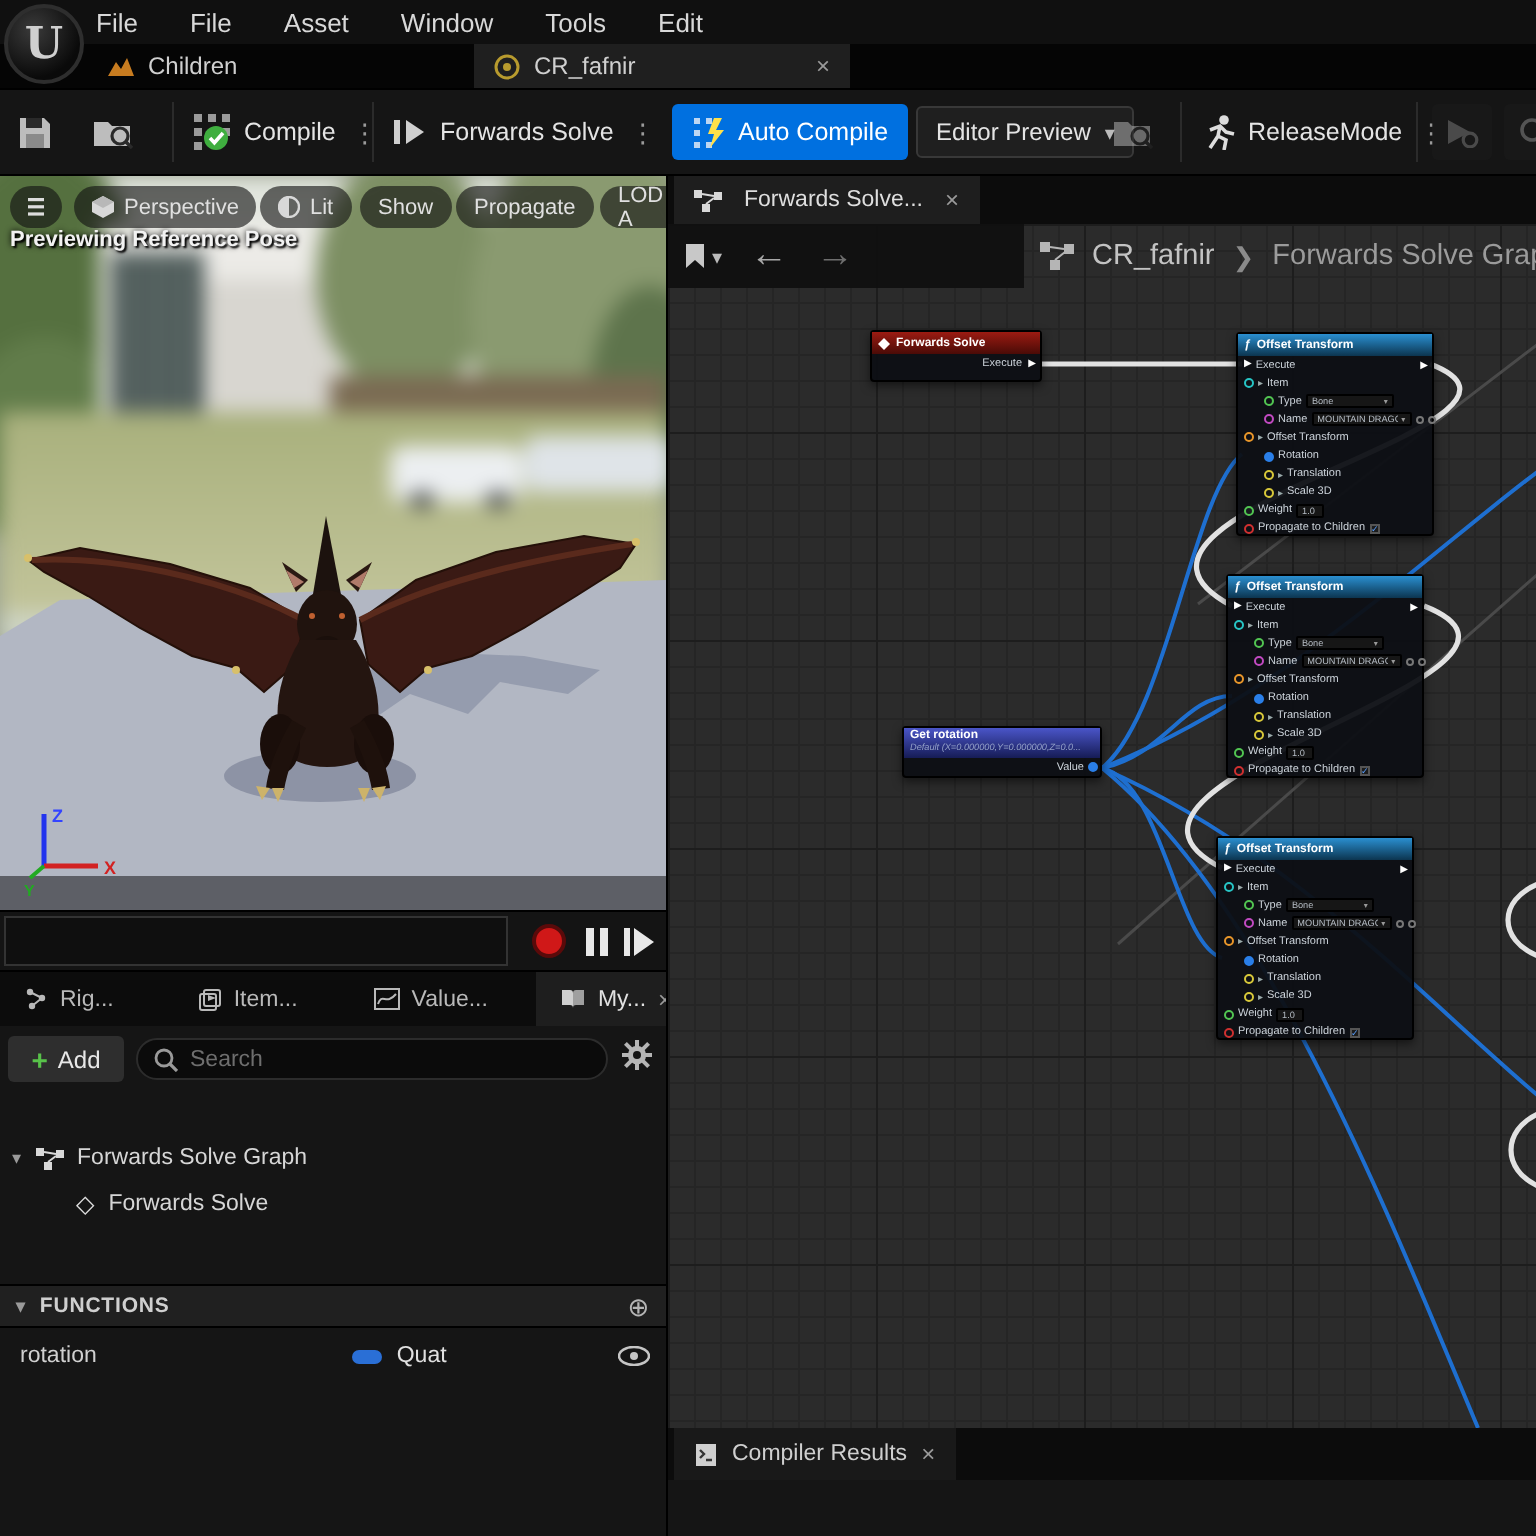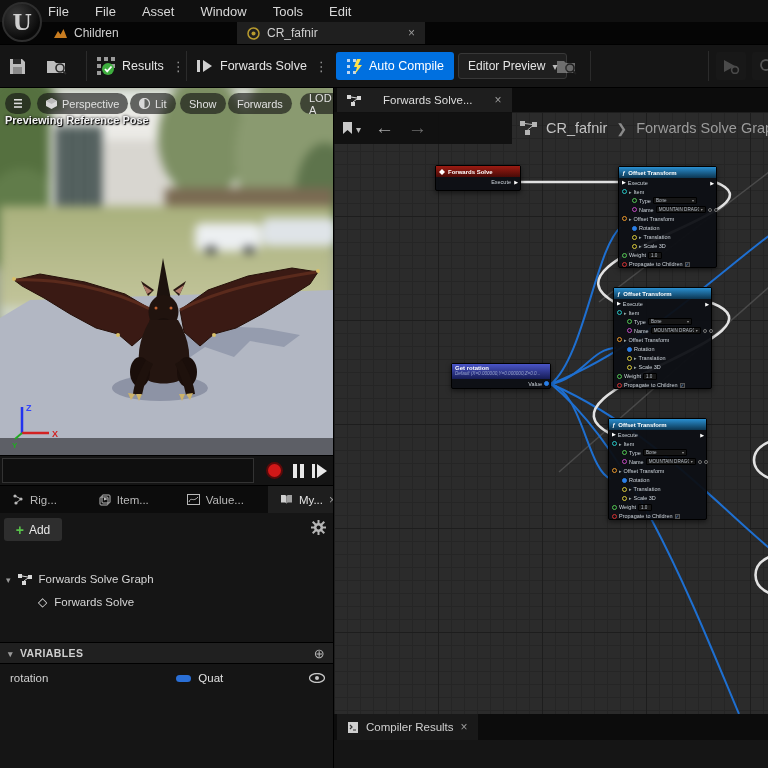--- a/index.html
+++ b/index.html
@@ -55,21 +55,21 @@
     display:flex;align-items:center;gap:7px;padding:0 8px;font-size:10.5px;font-weight:bold;color:#cfcfcf;letter-spacing:.4px}
   .oplus{position:absolute;right:8px;color:#b5b5b5;font-size:13px;font-weight:normal}
   .oplus::before{content:"⊕"}
   .tri::before{content:"▾";font-size:9px;color:#9a9a9a}
   .treerow{position:absolute;left:0;width:333px;height:22px;display:flex;align-items:center;gap:7px;font-size:11.5px;color:#d6d6d6}
   .varrow{position:absolute;left:0;width:333px;height:24px;display:flex;align-items:center;font-size:11.5px;color:#d0d0d0}
   .pillq{width:15px;height:7px;border-radius:4px;background:#2a6fd6;display:inline-block}
   
   .gpanel{position:absolute;left:333px;top:88px;width:435px;height:680px;background:#0d0d0d;border-left:1px solid #000}
   .gtabs{position:absolute;left:0;top:0;width:435px;height:24px;background:#0c0c0c}
-  .gtab{position:absolute;left:3px;top:0;height:24px;background:#1e1e1e;display:flex;align-items:center;gap:22px;padding:0 10px;font-size:11.5px;color:#dedede}
+  .gtab{position:absolute;left:3px;top:0;height:24px;background:#1e1e1e;display:flex;align-items:center;gap:11px;padding:0 10px;font-size:11.5px;color:#dedede}
   .canvas{position:absolute;left:0;top:24px;width:435px;height:602px;background-color:#2b2b2b;overflow:hidden;
     background-image:linear-gradient(to right,#1d1d1d 1px,transparent 1px),linear-gradient(to bottom,#1d1d1d 1px,transparent 1px),
     linear-gradient(to right,#252525 1px,transparent 1px),linear-gradient(to bottom,#252525 1px,transparent 1px);
     background-size:104px 104px,104px 104px,13px 13px,13px 13px}
   .gnav{position:absolute;left:0;top:0;width:178px;height:32px;background:rgba(15,15,15,.92);display:flex;align-items:center;gap:14px;padding:0 8px}
   .navarrow{font-size:19px;font-weight:bold;color:#a8a8a8}
   .crumb{position:absolute;left:186px;top:0;height:32px;display:flex;align-items:center;gap:9px;font-size:14.5px;color:#9b9b9b;white-space:nowrap}
   .crumb .root{color:#c3c3c3}
   .chev{color:#8a8a8a;font-size:13px}
   .wires{position:absolute;left:0;top:0;pointer-events:none}
@@ -149,21 +149,21 @@
           <rect x="1" y="1" width="4" height="4"></rect>
           <rect x="8" y="1" width="4" height="4"></rect>
           <rect x="15" y="1" width="4" height="4"></rect>
           <rect x="1" y="8" width="4" height="4"></rect>
           <rect x="15" y="8" width="4" height="4"></rect>
           <rect x="1" y="15" width="4" height="4"></rect>
         </g>
       <circle cx="12" cy="13" r="6" fill="#3fae3f"></circle>
         <path d="M9 13 l2.2 2.4 L15.5 10.5" stroke="#fff" stroke-width="1.8" fill="none"></path>
     </svg>
-    <span>Results</span>
+    <span>Compile</span>
     <span class="kebab"></span>
   </div>
   <div class="sep" style="left:186px"></div>
   <div class="tb" style="left:196px">
     <svg width="18" height="16">
         <rect x="1" y="2" width="3" height="12" fill="#cfcfcf"></rect>
         <polygon points="7,2 16,8 7,14" fill="#cfcfcf"></polygon>
       </svg>
     <span>Forwards Solve</span>
     <span class="kebab"></span>
@@ -190,20 +190,28 @@
     </div>
   </div>
   <div class="tb" style="left:556px;opacity:.5">
     <svg width="22" height="18">
         <path d="M1 4 h7 l2 2 h9 v10 h-18 z" fill="#bdbdbd"></path>
         <circle cx="14" cy="11" r="4" fill="none" stroke="#2a2a2a" stroke-width="1.6"></circle>
         <line x1="17" y1="14" x2="20" y2="17" stroke="#2a2a2a" stroke-width="1.8"></line>
       </svg>
   </div>
   <div class="sep" style="left:590px"></div>
+  <div class="tb" style="left:600px">
+    <svg width="18" height="18">
+        <circle cx="12" cy="3" r="2.4" fill="#dcdcdc"></circle>
+        <path d="M5 8 l5 -2 l3 3 l4 1 M10 6 l-1 5 l4 2 l-1 5 M9 11 l-4 6" stroke="#dcdcdc" stroke-width="1.8" fill="none"></path>
+      </svg>
+    <span>ReleaseMode</span>
+    <span class="kebab"></span>
+  </div>
   <div class="sep" style="left:708px"></div>
   <div class="tb" style="left:716px">
     <div class="dimbtn">
       <svg width="18" height="16">
           <polygon points="2,2 13,8 2,14" fill="#777"></polygon>
           <circle cx="13" cy="12" r="3.4" fill="none" stroke="#777" stroke-width="1.6"></circle>
         </svg>
     </div>
     <div class="dimbtn">
       <svg width="16" height="16">
@@ -294,21 +302,21 @@
     <svg width="11" height="11">
         <circle cx="5.5" cy="5.5" r="5" fill="none" stroke="#d8d8d8" stroke-width="1.2"></circle>
         <path d="M5.5,.5 a5,5 0 0 0 0,10 z" fill="#d8d8d8"></path>
       </svg>
     <span>Lit</span>
   </div>
   <div class="pill" style="left:180px">
     <span>Show</span>
   </div>
   <div class="pill" style="left:228px">
-    <span>Forwards</span>
+    <span>Propagate</span>
   </div>
   <div class="pill" style="left:300px;width:44px">
     <span>LOD A</span>
   </div>
   <div class="vstatus">Previewing Reference Pose</div>
 </div>
 
 <div class="playbar">
   <div class="scrub"></div>
   <div class="abs" style="left:266px;top:6px">
@@ -357,20 +365,27 @@
           <path d="M1,1 h4 a1.5,1.5 0 0 1 1.5,1.5 V10 a1.5,1.5 0 0 0 -1.5,-1.5 h-4 z" fill="#cfcfcf"></path>
           <path d="M12,1 h-4 a1.5,1.5 0 0 0 -1.5,1.5 V10 a1.5,1.5 0 0 1 1.5,-1.5 h4 z" fill="#9f9f9f"></path>
         </svg>
       <span>My...</span>
       <span class="x" style="margin-left:auto;margin-right:4px">×</span>
     </div>
   </div>
   <div class="addbtn">
     <span class="plus">+</span>
     <span>Add</span>
+  </div>
+  <div class="search">
+    <svg width="12" height="12">
+        <circle cx="5" cy="5" r="4" fill="none" stroke="#9a9a9a" stroke-width="1.4"></circle>
+        <line x1="8" y1="8" x2="11.5" y2="11.5" stroke="#9a9a9a" stroke-width="1.6"></line>
+      </svg>
+    <input type="text" placeholder="Search" style="">
   </div>
   <div class="abs" style="left:310px;top:33px">
     <svg width="17" height="17">
         <g stroke="#b5b5b5" stroke-width="2">
           <line x1="8.5" y1="1" x2="8.5" y2="16"></line>
           <line x1="1" y1="8.5" x2="16" y2="8.5"></line>
           <line x1="2.7" y1="2.7" x2="14.3" y2="14.3"></line>
           <line x1="14.3" y1="2.7" x2="2.7" y2="14.3"></line>
         </g>
         <circle cx="8.5" cy="8.5" r="4.6" fill="#b5b5b5"></circle>
@@ -387,21 +402,21 @@
         <path d="M4,2 L10,3 M6,7 L10,4" stroke="#d8d8d8"></path>
       </svg>
     <span>Forwards Solve Graph</span>
   </div>
   <div class="treerow" style="top:105px;padding-left:38px">
     <span style="color:#e0e0e0;font-size:12px">◇</span>
     <span>Forwards Solve</span>
   </div>
   <div class="secthead" style="top:156px">
     <span class="tri"></span>
-    <span>VARIABLES</span>
+    <span>FUNCTIONS</span>
     <span class="oplus"></span>
   </div>
   <div class="varrow" style="top:180px">
     <span style="padding-left:10px">rotation</span>
     <span class="pillq" style="margin-left:128px"></span>
     <span style="margin-left:7px;color:#e0e0e0">Quat</span>
     <svg width="16" height="10" style="margin-left:auto;margin-right:8px">
         <ellipse cx="8" cy="5" rx="7.5" ry="4.5" fill="none" stroke="#c5c5c5" stroke-width="1.3"></ellipse>
         <circle cx="8" cy="5" r="2" fill="#c5c5c5"></circle>
       </svg>

